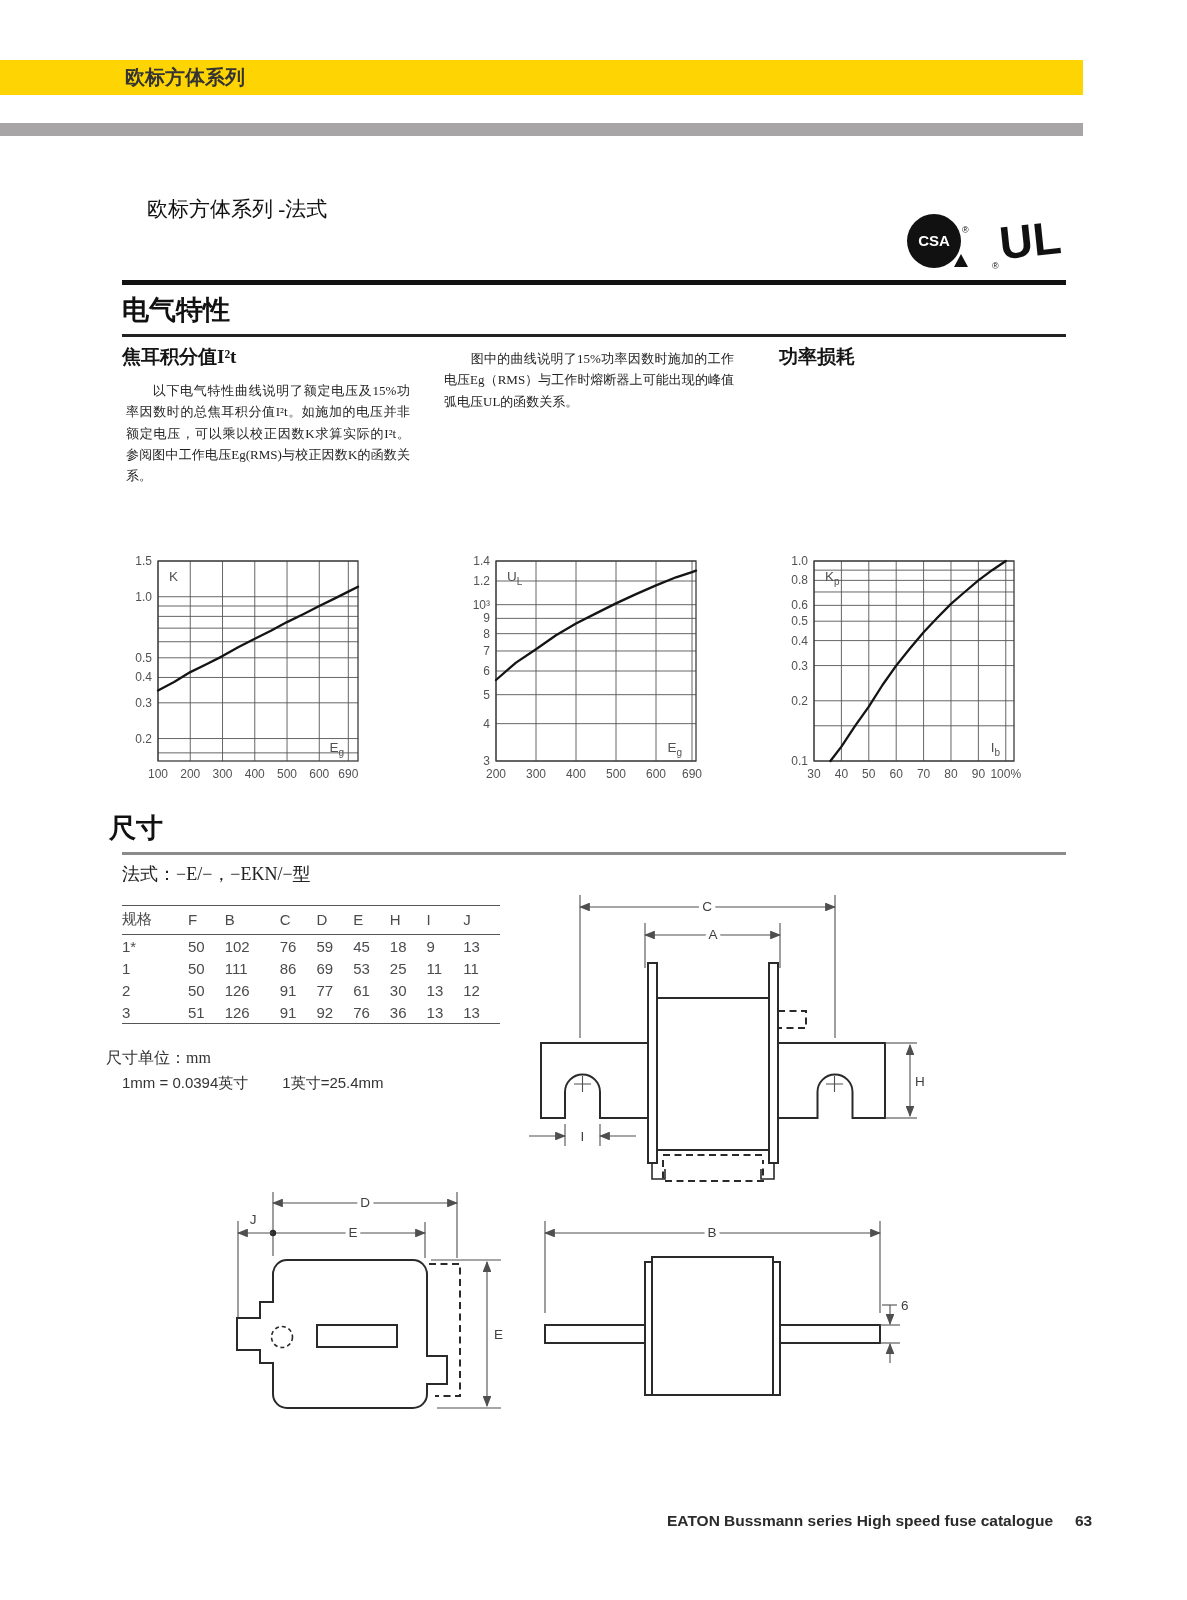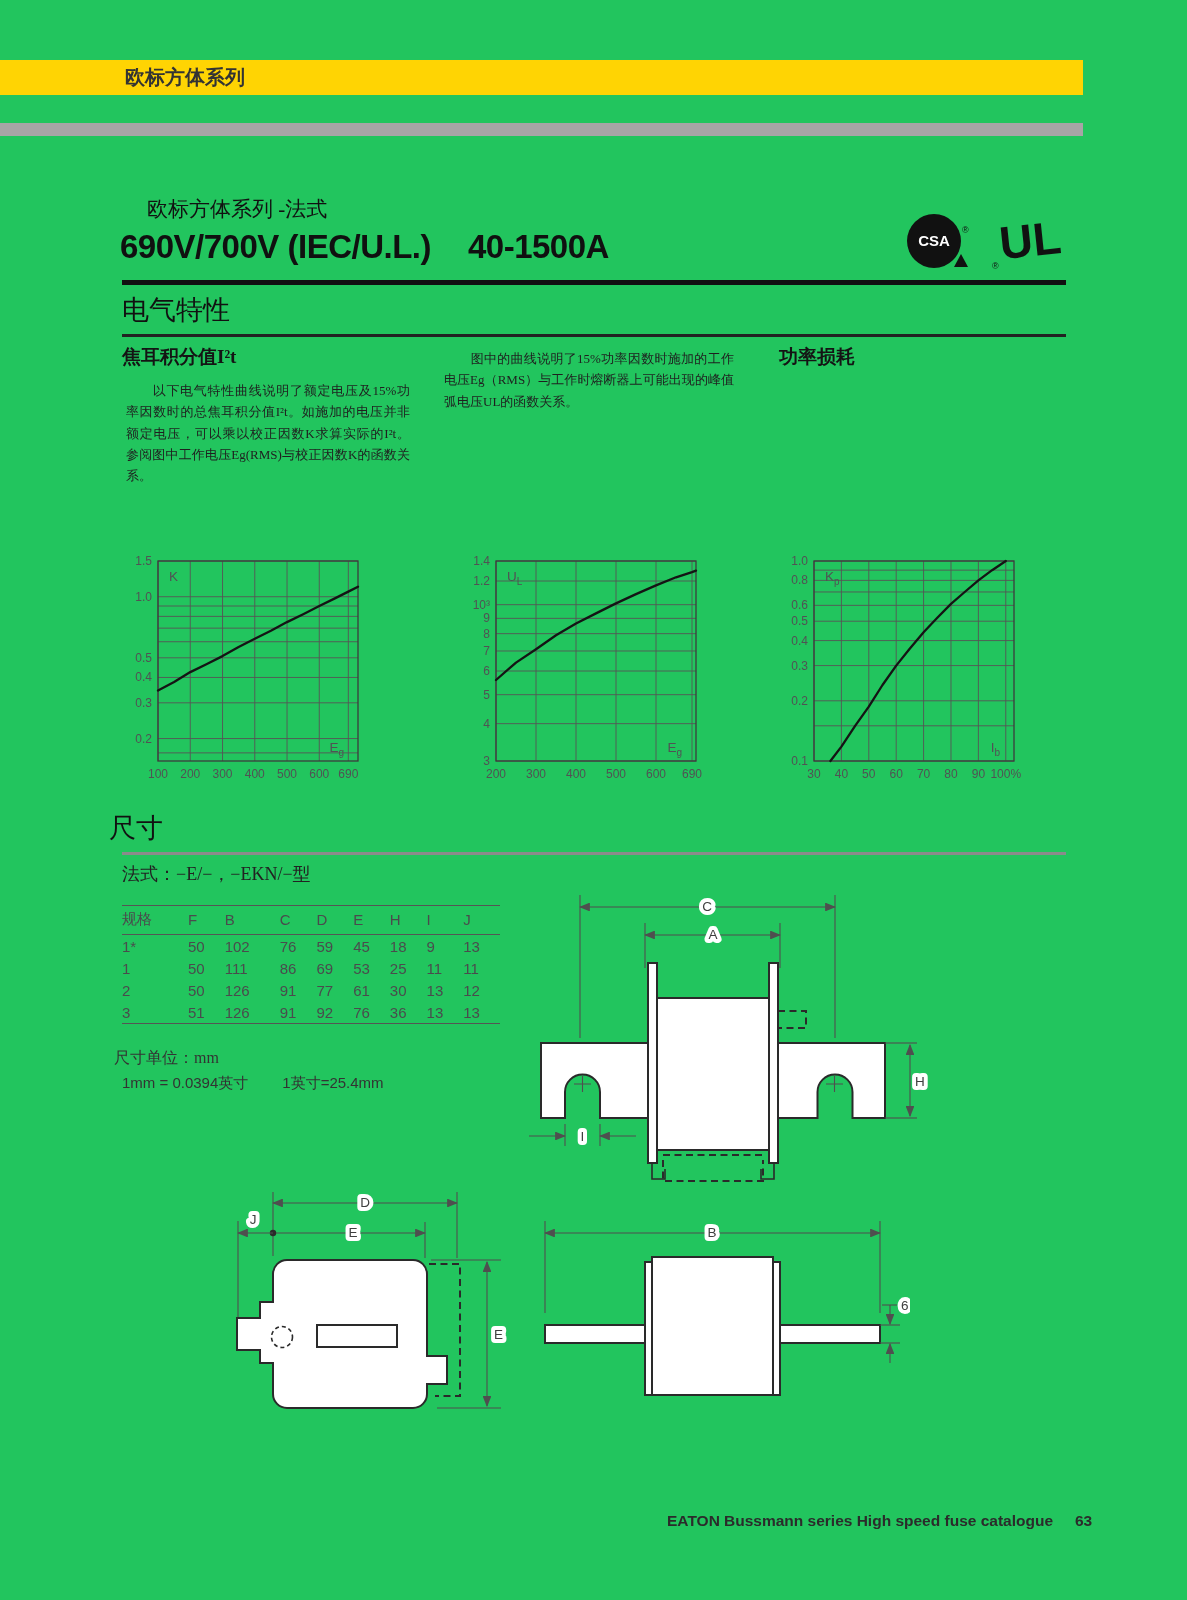--- a/index.html
+++ b/index.html
@@ -1,34 +1,34 @@
 <!DOCTYPE html>
 <html><head>
 <meta charset="utf-8">
 <style>
   html,body{margin:0;padding:0;background:#e8e8e8;}
-  .page{position:relative;width:1187px;height:1600px;background:#22c55e;margin:0 auto;
+  .page{position:relative;width:1187px;height:1600px;background:#ffffff;margin:0 auto;
         font-family:"Liberation Serif",serif;color:#1c1c1c;overflow:hidden;}
 
   
   .banner{position:absolute;left:0;top:60px;width:1083px;height:35px;background:#FFD403;}
   .banner span{position:absolute;left:125px;top:4px;font-family:"Liberation Sans",sans-serif;
                font-weight:700;font-size:20px;color:#333;}
   .graybar{position:absolute;left:0;top:123px;width:1083px;height:13px;background:#A7A5A6;}
 
   
   .subtitle{position:absolute;left:122px;top:195px;font-size:21px;font-weight:400;color:#111;padding-left:25px;}
   .maintitle{position:absolute;left:120px;top:228px;display:flex;gap:37px;
              font-family:"Liberation Sans",sans-serif;font-weight:700;font-size:33px;color:#101010;
              letter-spacing:-.5px;}
   .title-rule{position:absolute;left:122px;top:280px;width:944px;height:4.5px;background:#111;}
   .logos{position:absolute;left:900px;top:205px;}
 
   
-  .sec-title{position:absolute;font-size:27px;font-weight:400;color:#111;}
+  .sec-title{position:absolute;font-size:27px;font-weight:700;color:#111;}
   .rule{position:absolute;left:122px;width:944px;}
 
   .col{position:absolute;top:344px;}
   .col h4{margin:0 0 10px 0;font-size:19px;font-weight:700;color:#141414;}
   .col p{margin:4px;font-size:13px;line-height:1.64;text-align:justify;text-indent:2.05em;color:#1f1f1f;}
 
   
   .chart{position:absolute;top:543px;}
   .chart .grid{stroke:#565656;stroke-width:.9;}
   .chart .frame{fill:none;stroke:#3c3c3c;stroke-width:1.3;}
@@ -39,21 +39,21 @@
   .chart .corner{font:13.5px "Liberation Sans",sans-serif;fill:#515254;}
 
   
   .style-note{position:absolute;left:122px;top:862px;font-size:18px;color:#222;}
   table.dims{position:absolute;left:122px;top:905px;width:378px;border-collapse:collapse;
              font-family:"Liberation Sans",sans-serif;font-size:15px;color:#4a4b4d;}
   table.dims th{font-weight:400;text-align:left;padding:4px 0 5px 0;
                 border-top:1.5px solid #555;border-bottom:1.5px solid #555;margin-top:38px;}
   table.dims td{padding:2.5px 0;}
   table.dims{border-bottom:1.5px solid #555;}
-  .unit-note{position:absolute;left:114px;top:1048px;font-size:16px;color:#333;}
+  .unit-note{position:absolute;left:106px;top:1048px;font-size:16px;color:#333;}
   .conv-note{position:absolute;left:122px;top:1074px;font-family:"Liberation Sans",sans-serif;
              font-size:15px;color:#333;display:flex;gap:34px;}
 
   
   .drawing{position:absolute;}
   .part{fill:#fff;stroke:#2a2a2a;stroke-width:2;}
   .thin{stroke:#2a2a2a;stroke-width:1.6;fill:none;}
   .dim{stroke:#4f4f4f;stroke-width:1.1;fill:none;}
   .dash{fill:none;stroke:#2a2a2a;stroke-width:2;stroke-dasharray:7 4.5;}
   .dashthin{fill:none;stroke:#2a2a2a;stroke-width:1.6;stroke-dasharray:4 3;}
@@ -77,24 +77,20 @@
 <body>
 
 <div class="page">
 
   <div class="banner">
     <span>欧标方体系列</span>
   </div>
   <div class="graybar"></div>
 
   <div class="subtitle">欧标方体系列 -法式</div>
-  <div class="maintitle">
-    <span>690V/700V (IEC/U.L.)</span>
-    <span>40-1500A</span>
-  </div>
 
   <div class="logos">
     <svg width="170" height="75" viewBox="0 0 170 75">
       <defs>
         <marker id="arr" viewBox="0 0 10 8" refX="9" refY="4" markerWidth="10" markerHeight="8" orient="auto-start-reverse">
           <path d="M0,0 L10,4 L0,8 Z" fill="#4f4f4f"></path>
         </marker>
       </defs>
       <g>
         <circle cx="34" cy="36" r="27" fill="#111"></circle>

